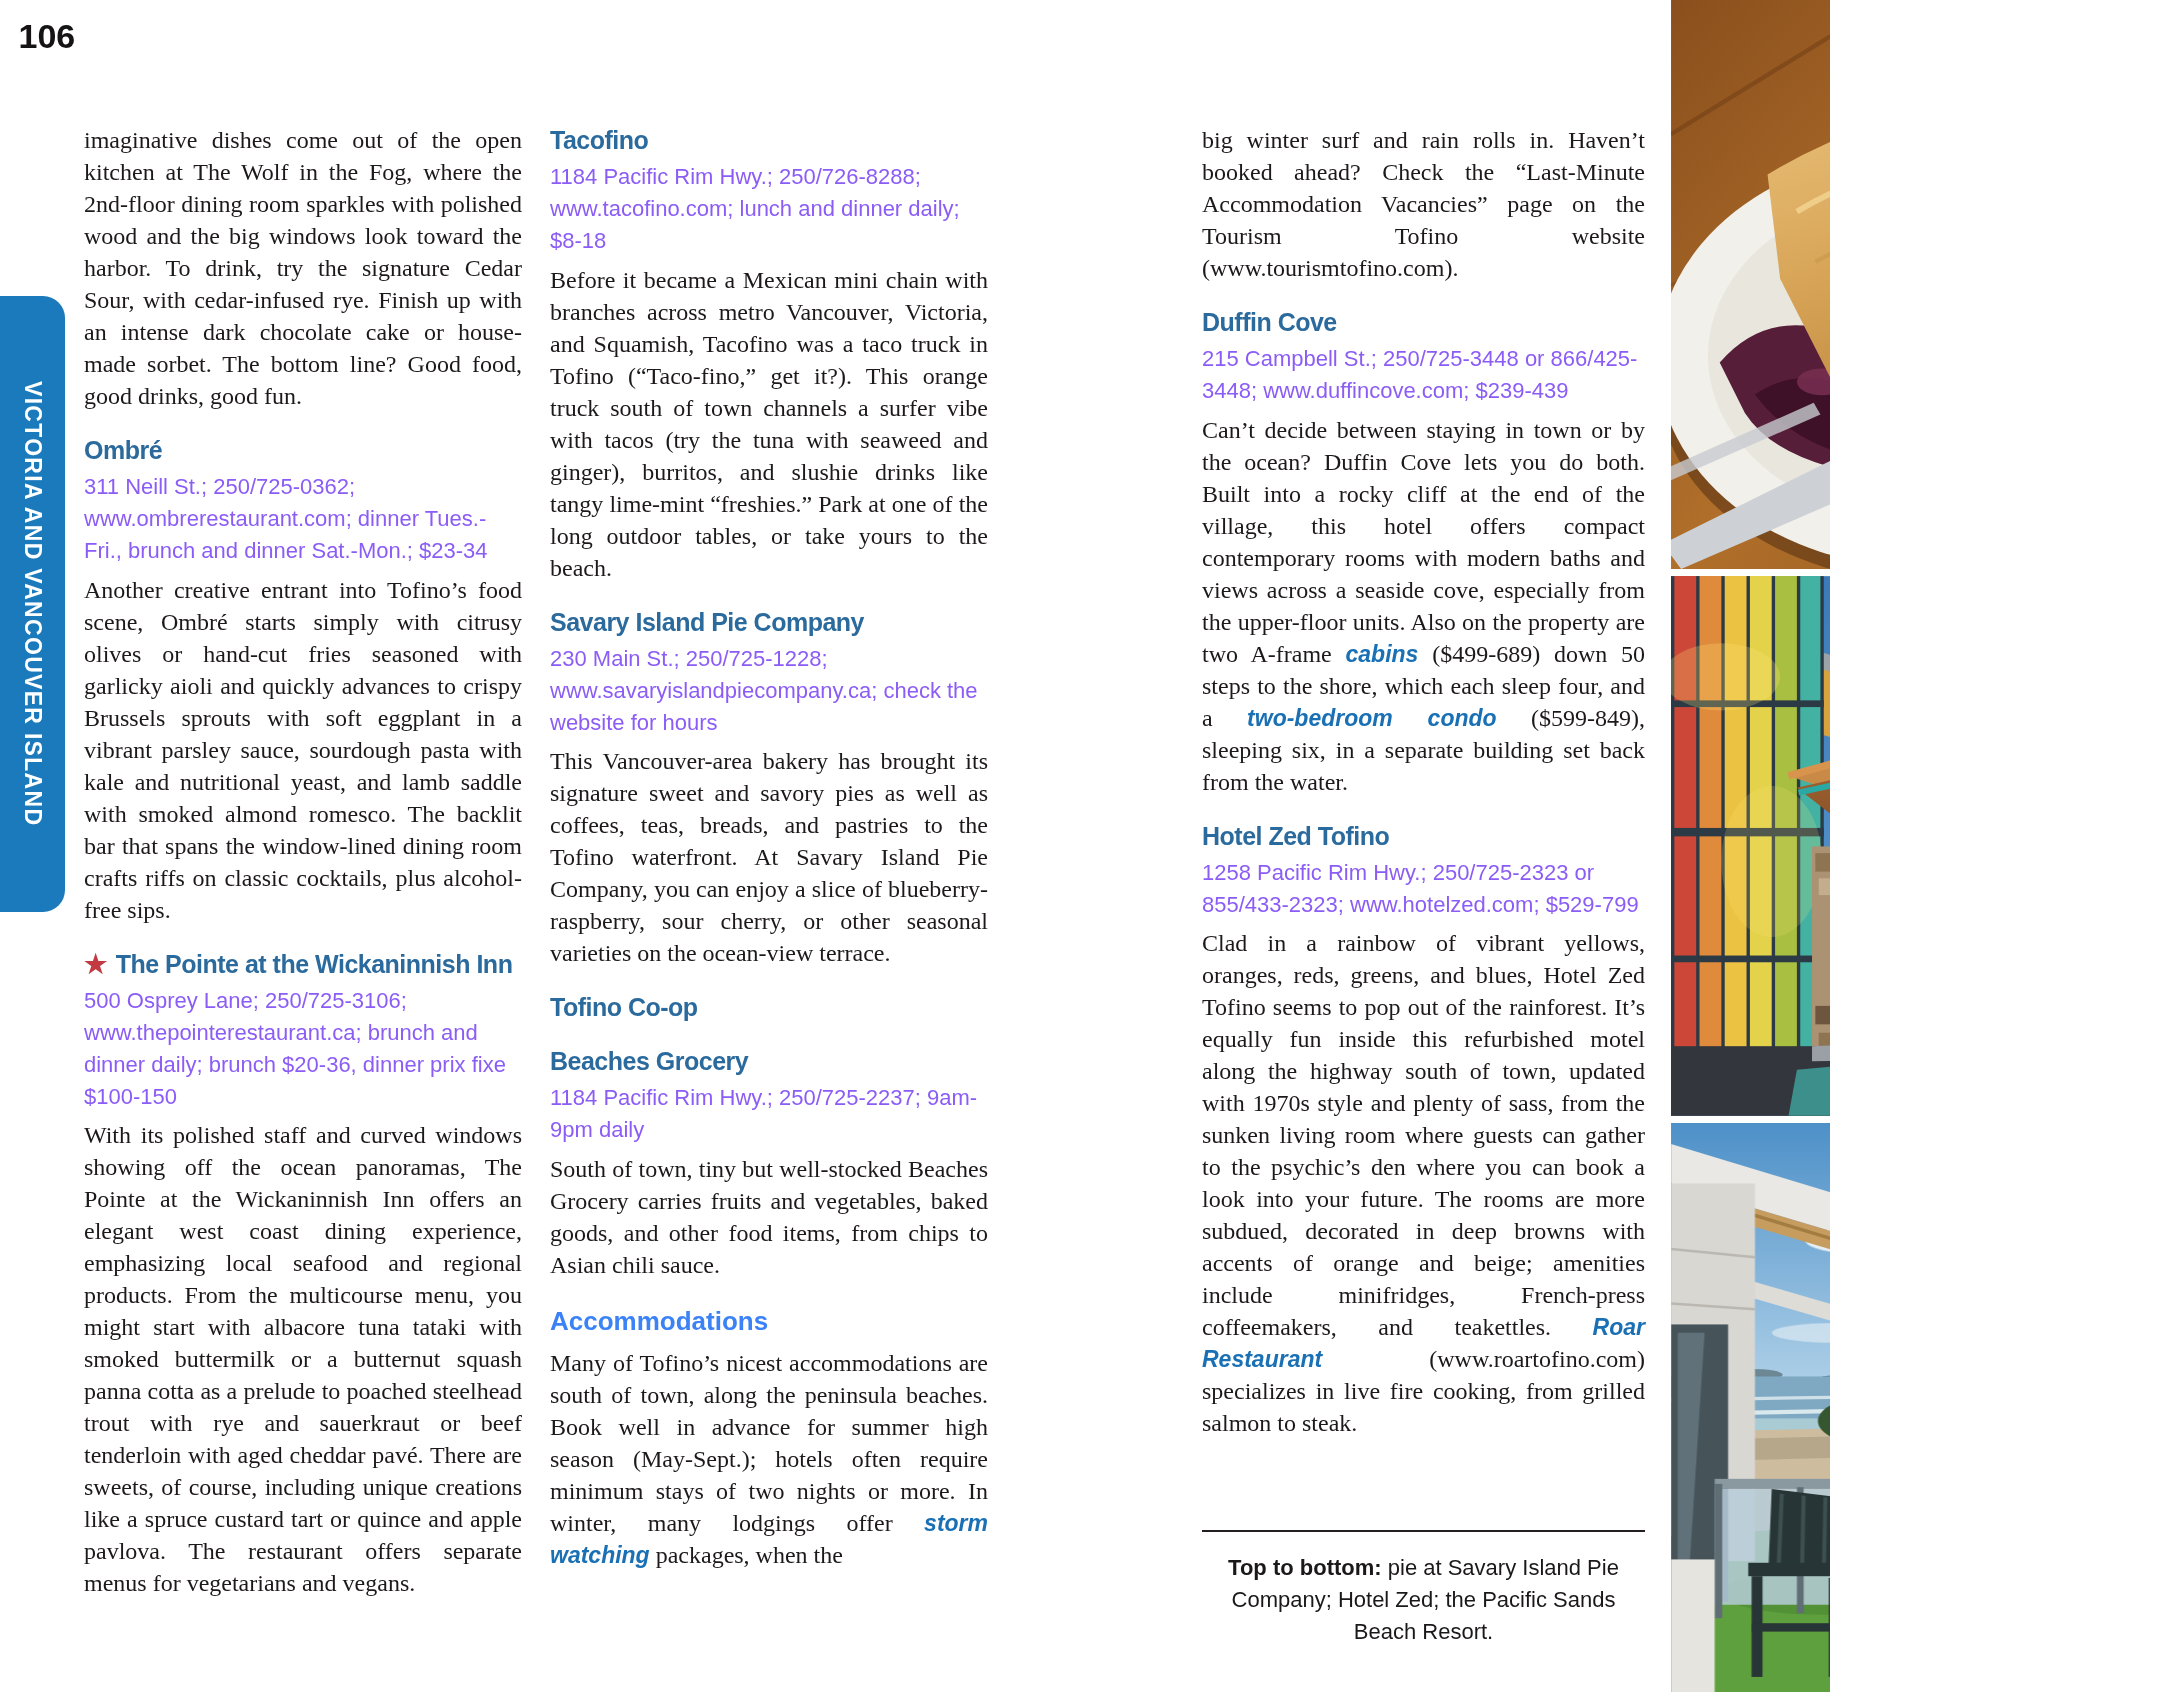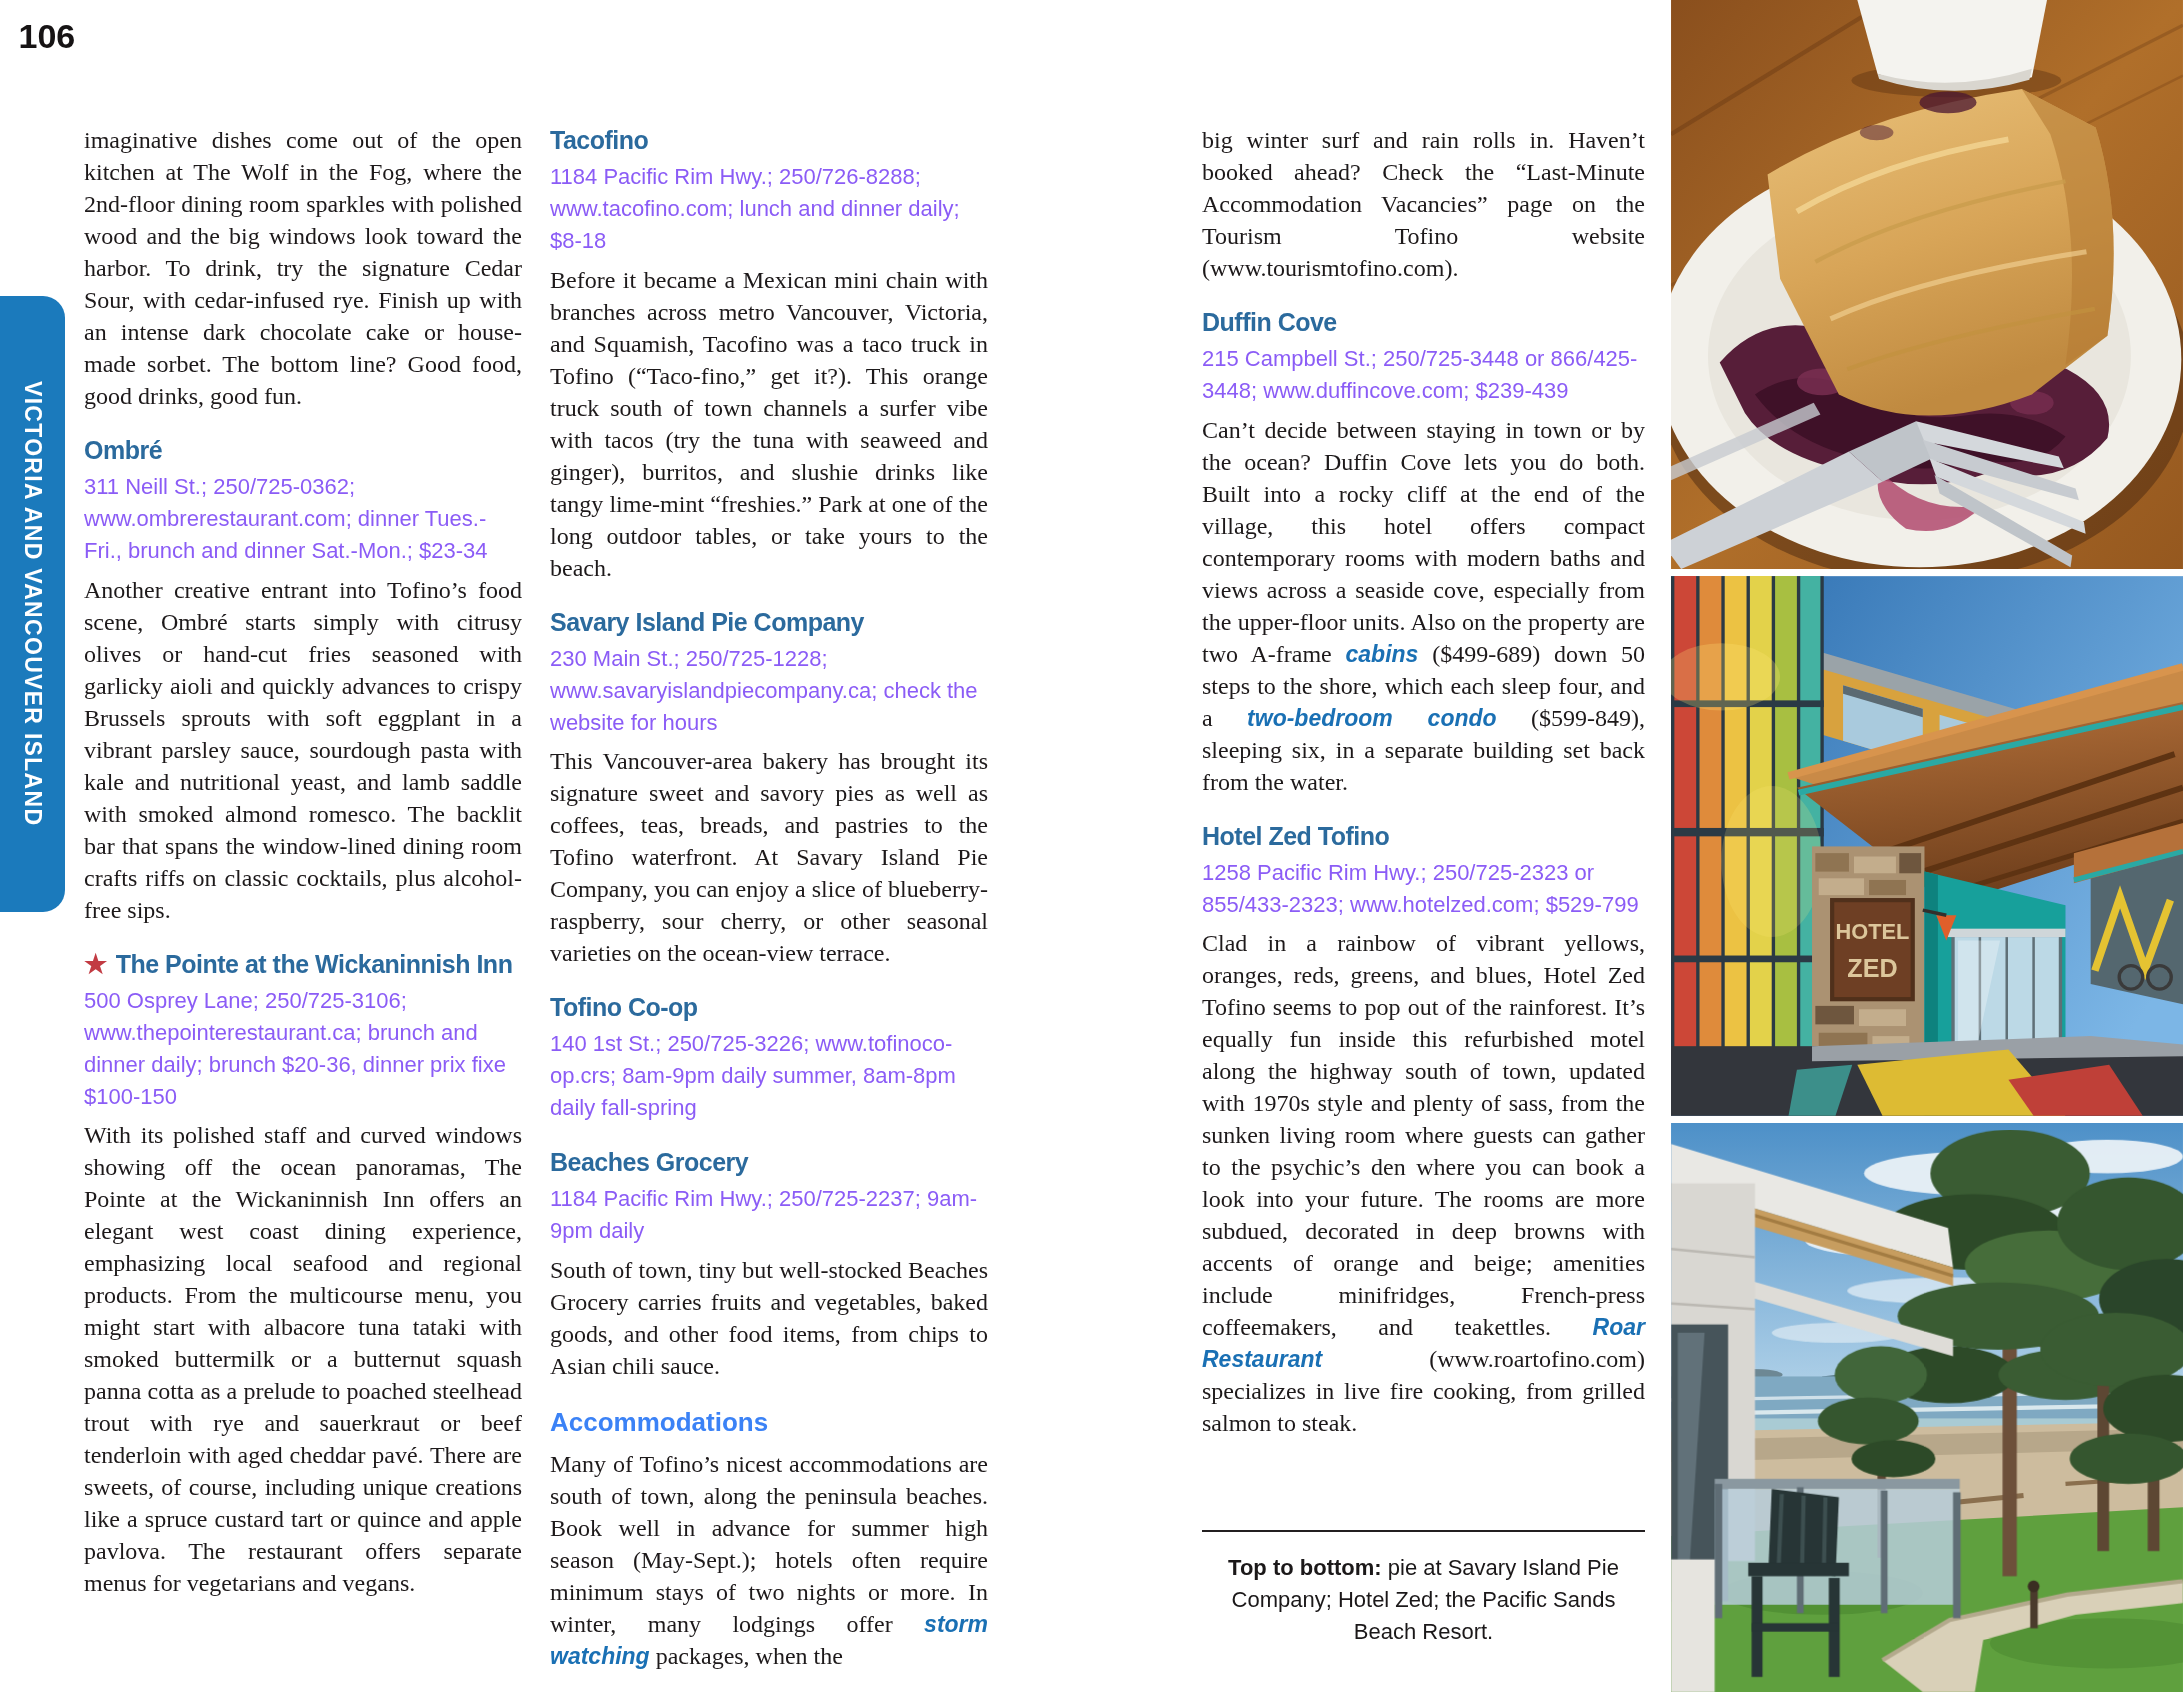--- a/index.html
+++ b/index.html
@@ -1,16 +1,16 @@
 <!DOCTYPE html>
 <html lang="en" style="font-size:13.4px"><head>
 <meta charset="utf-8">
 <style>
   html,body{margin:0;padding:0;background:#ffffff;}
-  .page{position:relative;width:2183px;height:1692px;background:#ffffff;overflow:hidden;
+  .page{position:relative;width:1830px;height:1692px;background:#ffffff;overflow:hidden;
         font-family:"Liberation Sans",sans-serif;color:#1d1a1b;}
 
   .page-number{position:absolute;left:18.5px;top:17px;font-size:34px;font-weight:bold;color:#161314;}
 
   .side-tab{position:absolute;left:0;top:296px;width:65px;height:616px;background:#1b7abc;
             border-radius:0 22px 22px 0;display:flex;align-items:center;justify-content:center;}
   .side-tab-label{writing-mode:vertical-rl;color:#ffffff;font-weight:bold;font-size:23px;
                   letter-spacing:1.3px;white-space:nowrap;}
 
   .col{position:absolute;top:124px;width:438px;}
@@ -85,21 +85,20 @@
         <span>Savary Island Pie Company</span>
       </div>
       <div class="listing-details">230 Main St.; 250/725-1228; www.savaryislandpiecompany.ca; check the website for hours</div>
       <div class="body-text">This Vancouver-area bakery has brought its signature sweet and savory pies as well as coffees, teas, breads, and pastries to the Tofino waterfront. At Savary Island Pie Company, you can enjoy a slice of blueberry-raspberry, sour cherry, or other seasonal varieties on the ocean-view terrace.</div>
     </div>
 
     <div class="listing">
       <div class="listing-name">
         <span>Tofino Co-op</span>
       </div>
-      <div class="listing-details">140 1st St.; 250/725-3226; www.tofinoco-op.crs; 8am-9pm daily summer, 8am-8pm daily fall-spring</div>
     </div>
 
     <div class="listing">
       <div class="listing-name">
         <span>Beaches Grocery</span>
       </div>
       <div class="listing-details">1184 Pacific Rim Hwy.; 250/725-2237; 9am-9pm daily</div>
       <div class="body-text">South of town, tiny but well-stocked Beaches Grocery carries fruits and vegetables, baked goods, and other food items, from chips to Asian chili sauce.</div>
     </div>
 

